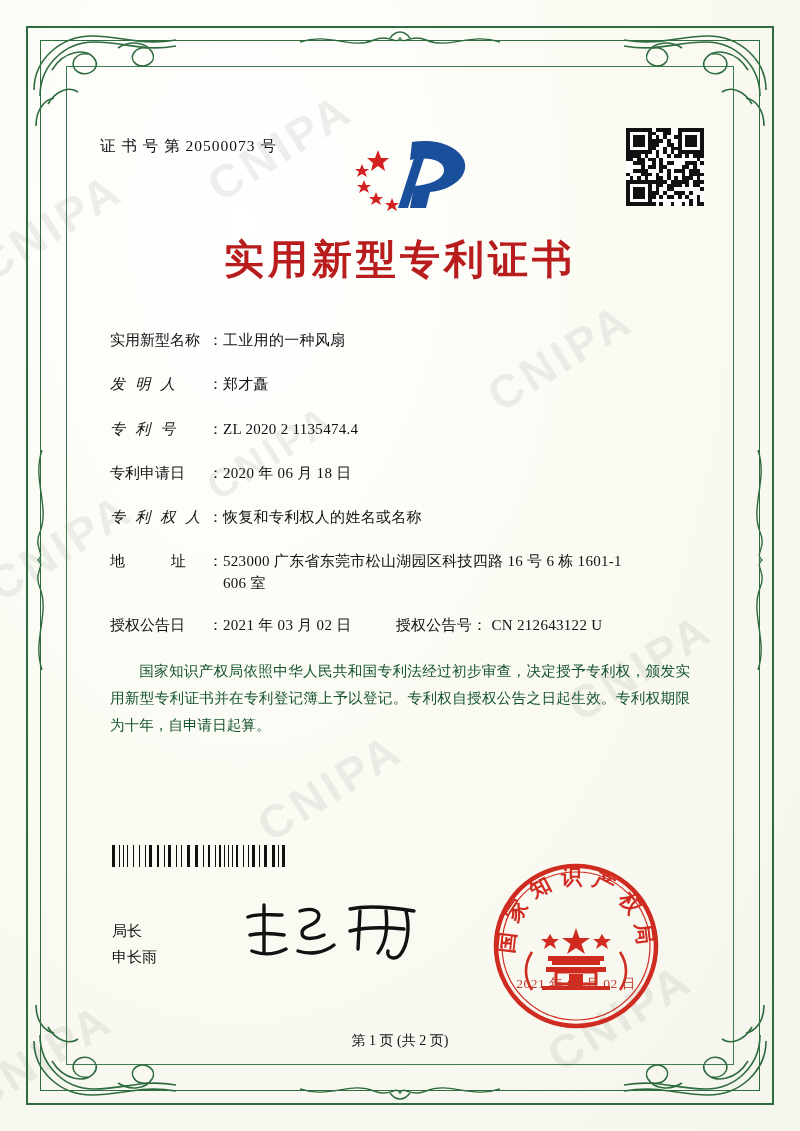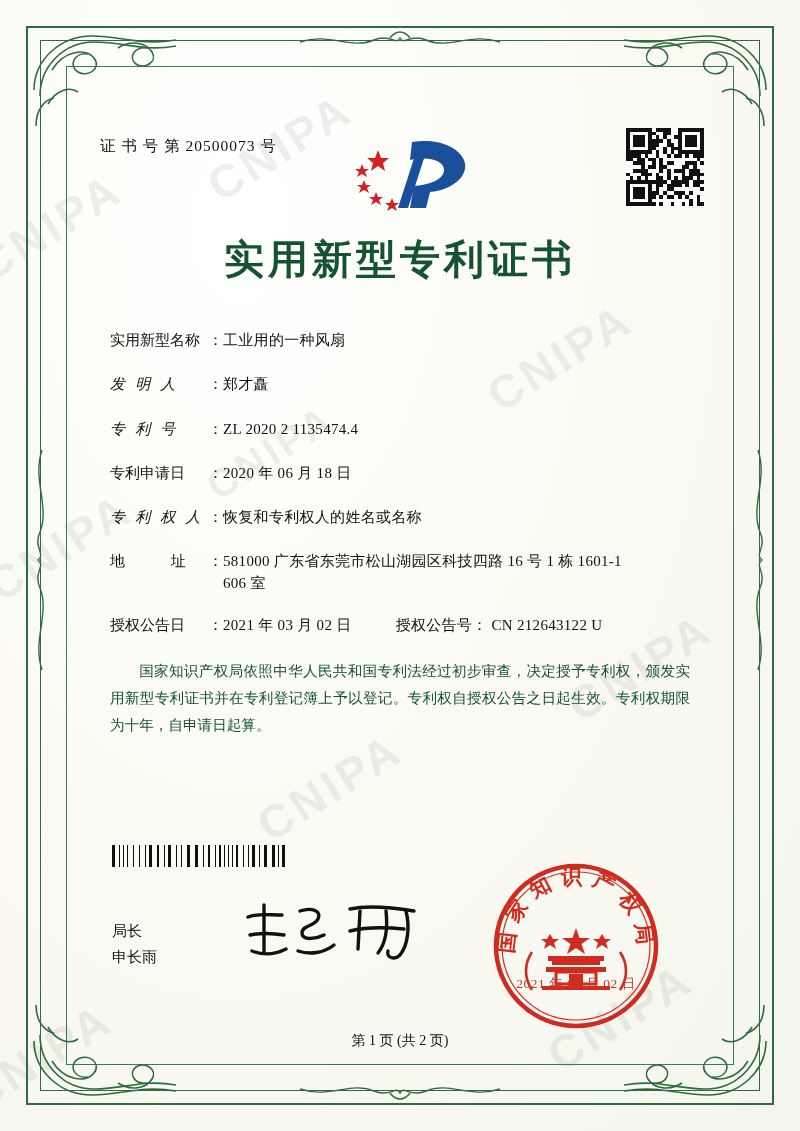--- a/index.html
+++ b/index.html
@@ -117,21 +117,21 @@
   .qrgrid i { background: transparent; }
   .qrgrid i.on { background: #111; }
 
   .title {
     position: absolute;
     left: 0; right: 0; top: 232px;
     text-align: center;
     font-size: 40px;
     font-weight: bold;
     letter-spacing: 4px;
-    color: #14532d;
+    color: #b91c1c;
     font-family: "DejaVu Serif", "Liberation Serif", serif;
   }
 
   
   .fields {
     position: absolute;
     left: 110px; top: 330px;
     width: 600px;
     font-size: 15px;
     color: #111;
@@ -819,21 +819,21 @@
     <div class="row">
       <span class="lbl sp3">专 利 权 人</span>
       <span class="colon">：</span>
       <span class="val">恢复和专利权人的姓名或名称</span>
     </div>
 
     <div class="row tight">
       <span class="lbl sp4">地      址</span>
       <span class="colon">：</span>
       <span class="val">
-        <span>581000 广东省东莞市松山湖园区科技四路 16 号 1 栋 1601-1</span><br>
+        <span>523000 广东省东莞市松山湖园区科技四路 16 号 6 栋 1601-1</span><br>
         <span class="addr-cont">606 室</span>
       </span>
     </div>
 
     <div class="row">
       <span class="lbl">授权公告日</span>
       <span class="colon">：</span>
       <span class="val">
         <span>2021 年 03 月 02 日</span>
         <span class="inline-extra">授权公告号：</span>

